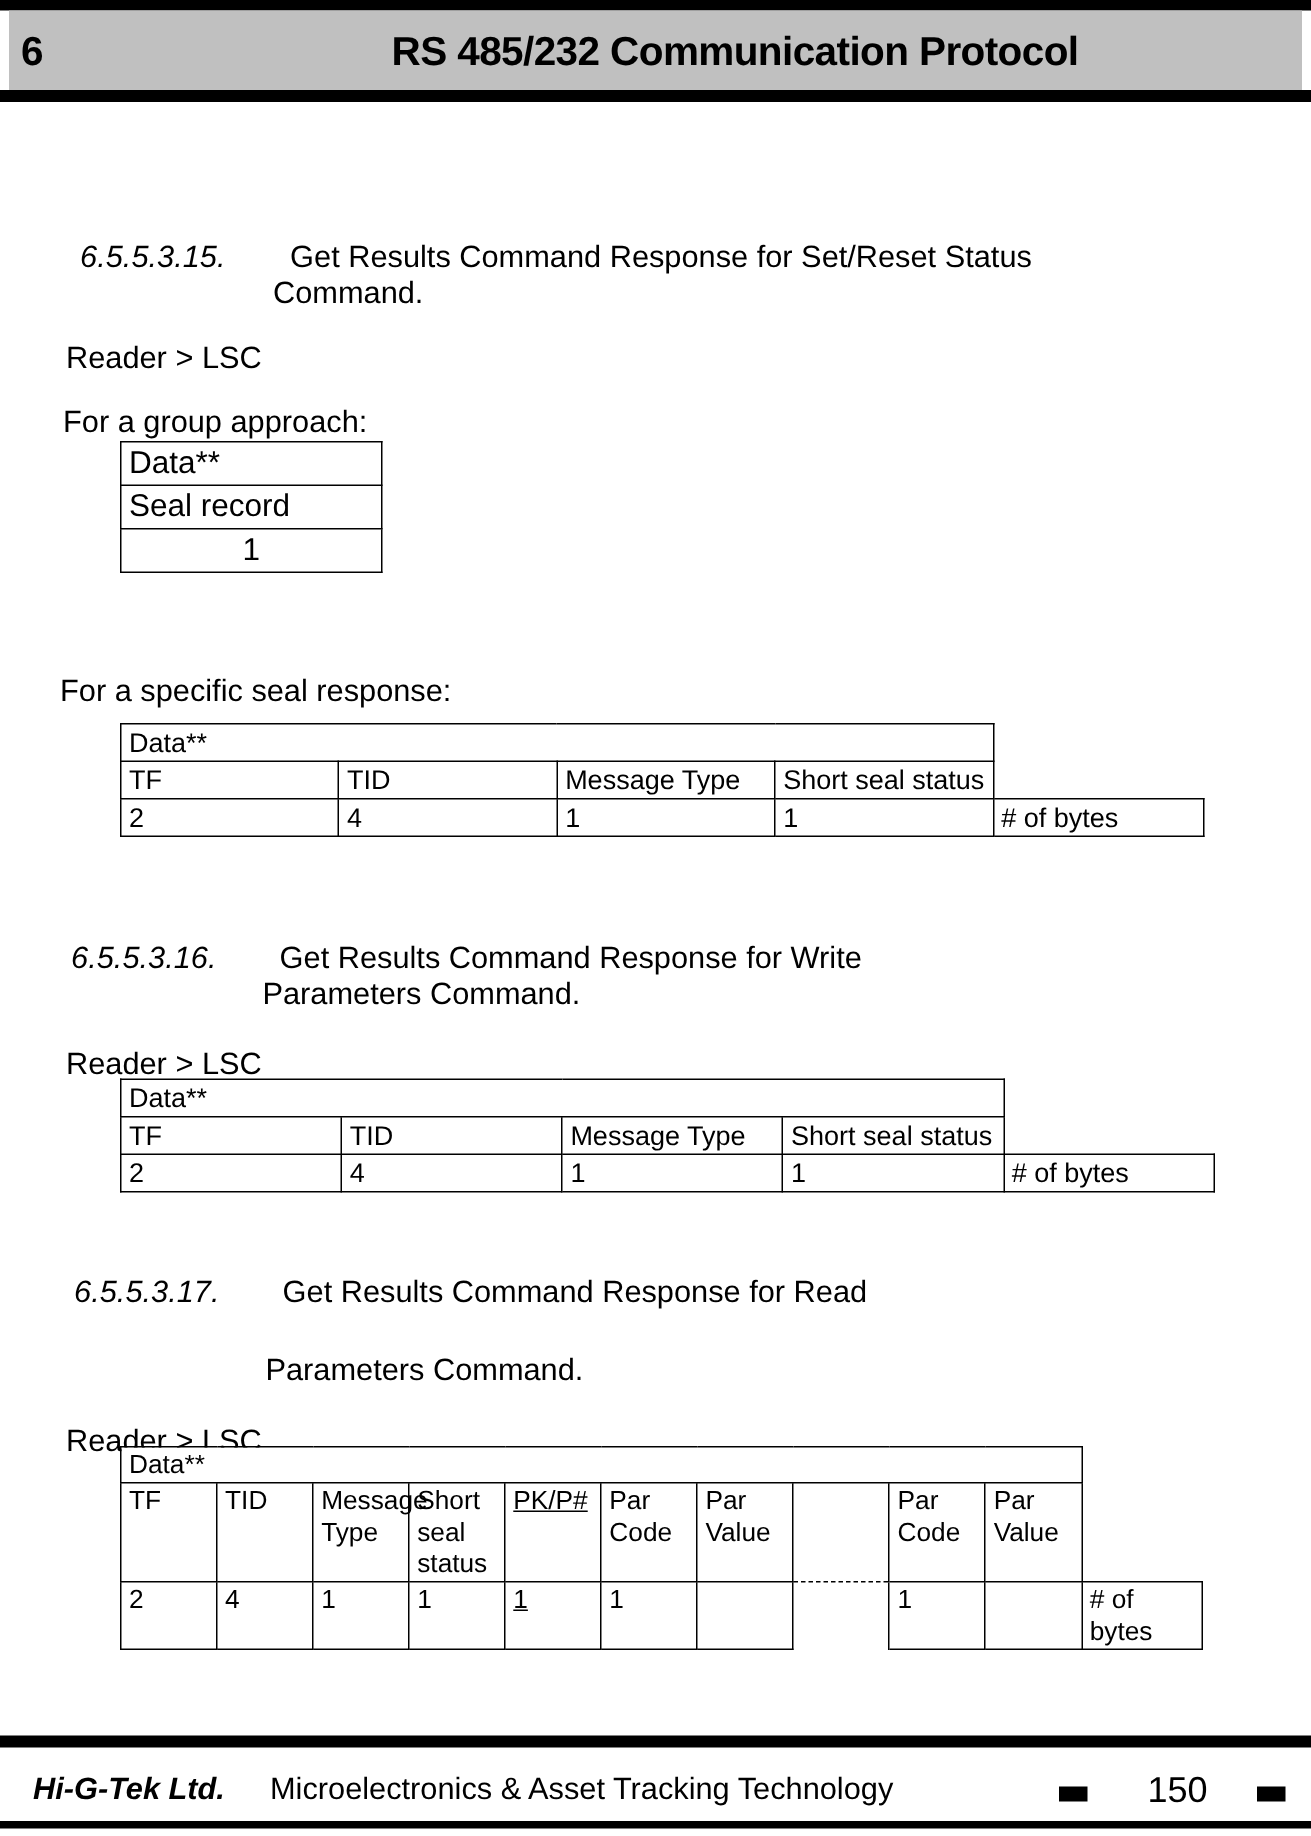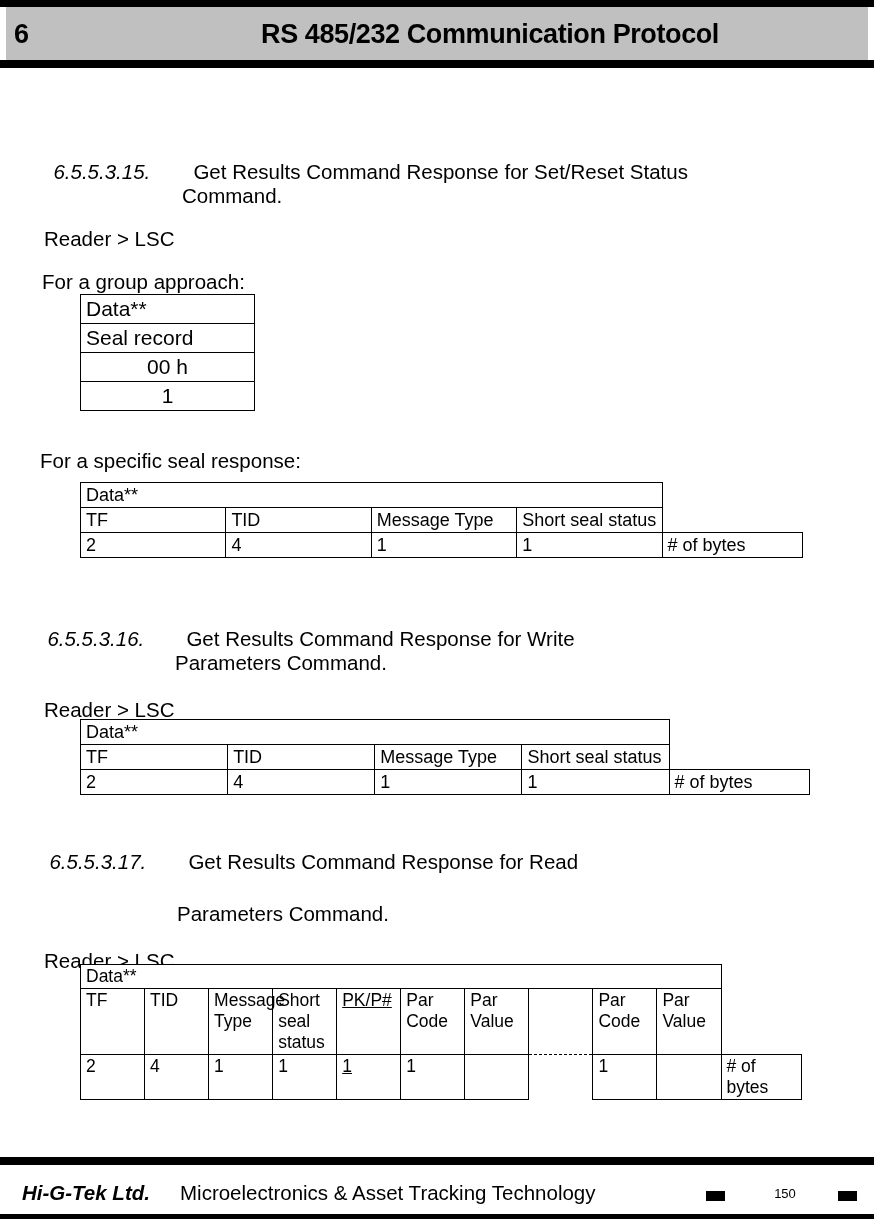--- a/index.html
+++ b/index.html
@@ -186,21 +186,21 @@
     width: 19px; height: 10px;
     background: #000000;
   }
   #footer-square-left  { left: 706px; }
   #footer-square-right { left: 838px; }
   .footer-page {
     position: absolute;
     left: 755px; top: 1181px;
     width: 60px;
     text-align: center;
-    font-size: 13px;
+    font-size: 24px;
     line-height: 26px;
   }
 </style>
 </head>
 <body>
 
 <div class="header-rule-top"></div>
 <div class="header-band"></div>
 <div class="header-rule-bottom"></div>
 <div class="header-chapter">6</div>
@@ -214,23 +214,20 @@
 <div class="body-line" style="left:44px; top:202px;">Reader &gt; LSC</div>
 <div class="body-line" style="left:42px; top:245px;">For a group approach:</div>
 
 <table class="tbl" id="table-group">
   <tbody>
       <tr>
     <td>Data**</td>
   </tr>
   <tr>
     <td>Seal record</td>
-  </tr>
-  <tr>
-    <td class="ctr">00 h</td>
   </tr>
   <tr>
     <td class="ctr">1</td>
   </tr>
 </tbody>
   </table>
 
 <div class="body-line" style="left:40px; top:424px;">For a specific seal response:</div>
 
 <table class="tbl tbl-seal" id="table-specific-seal">

